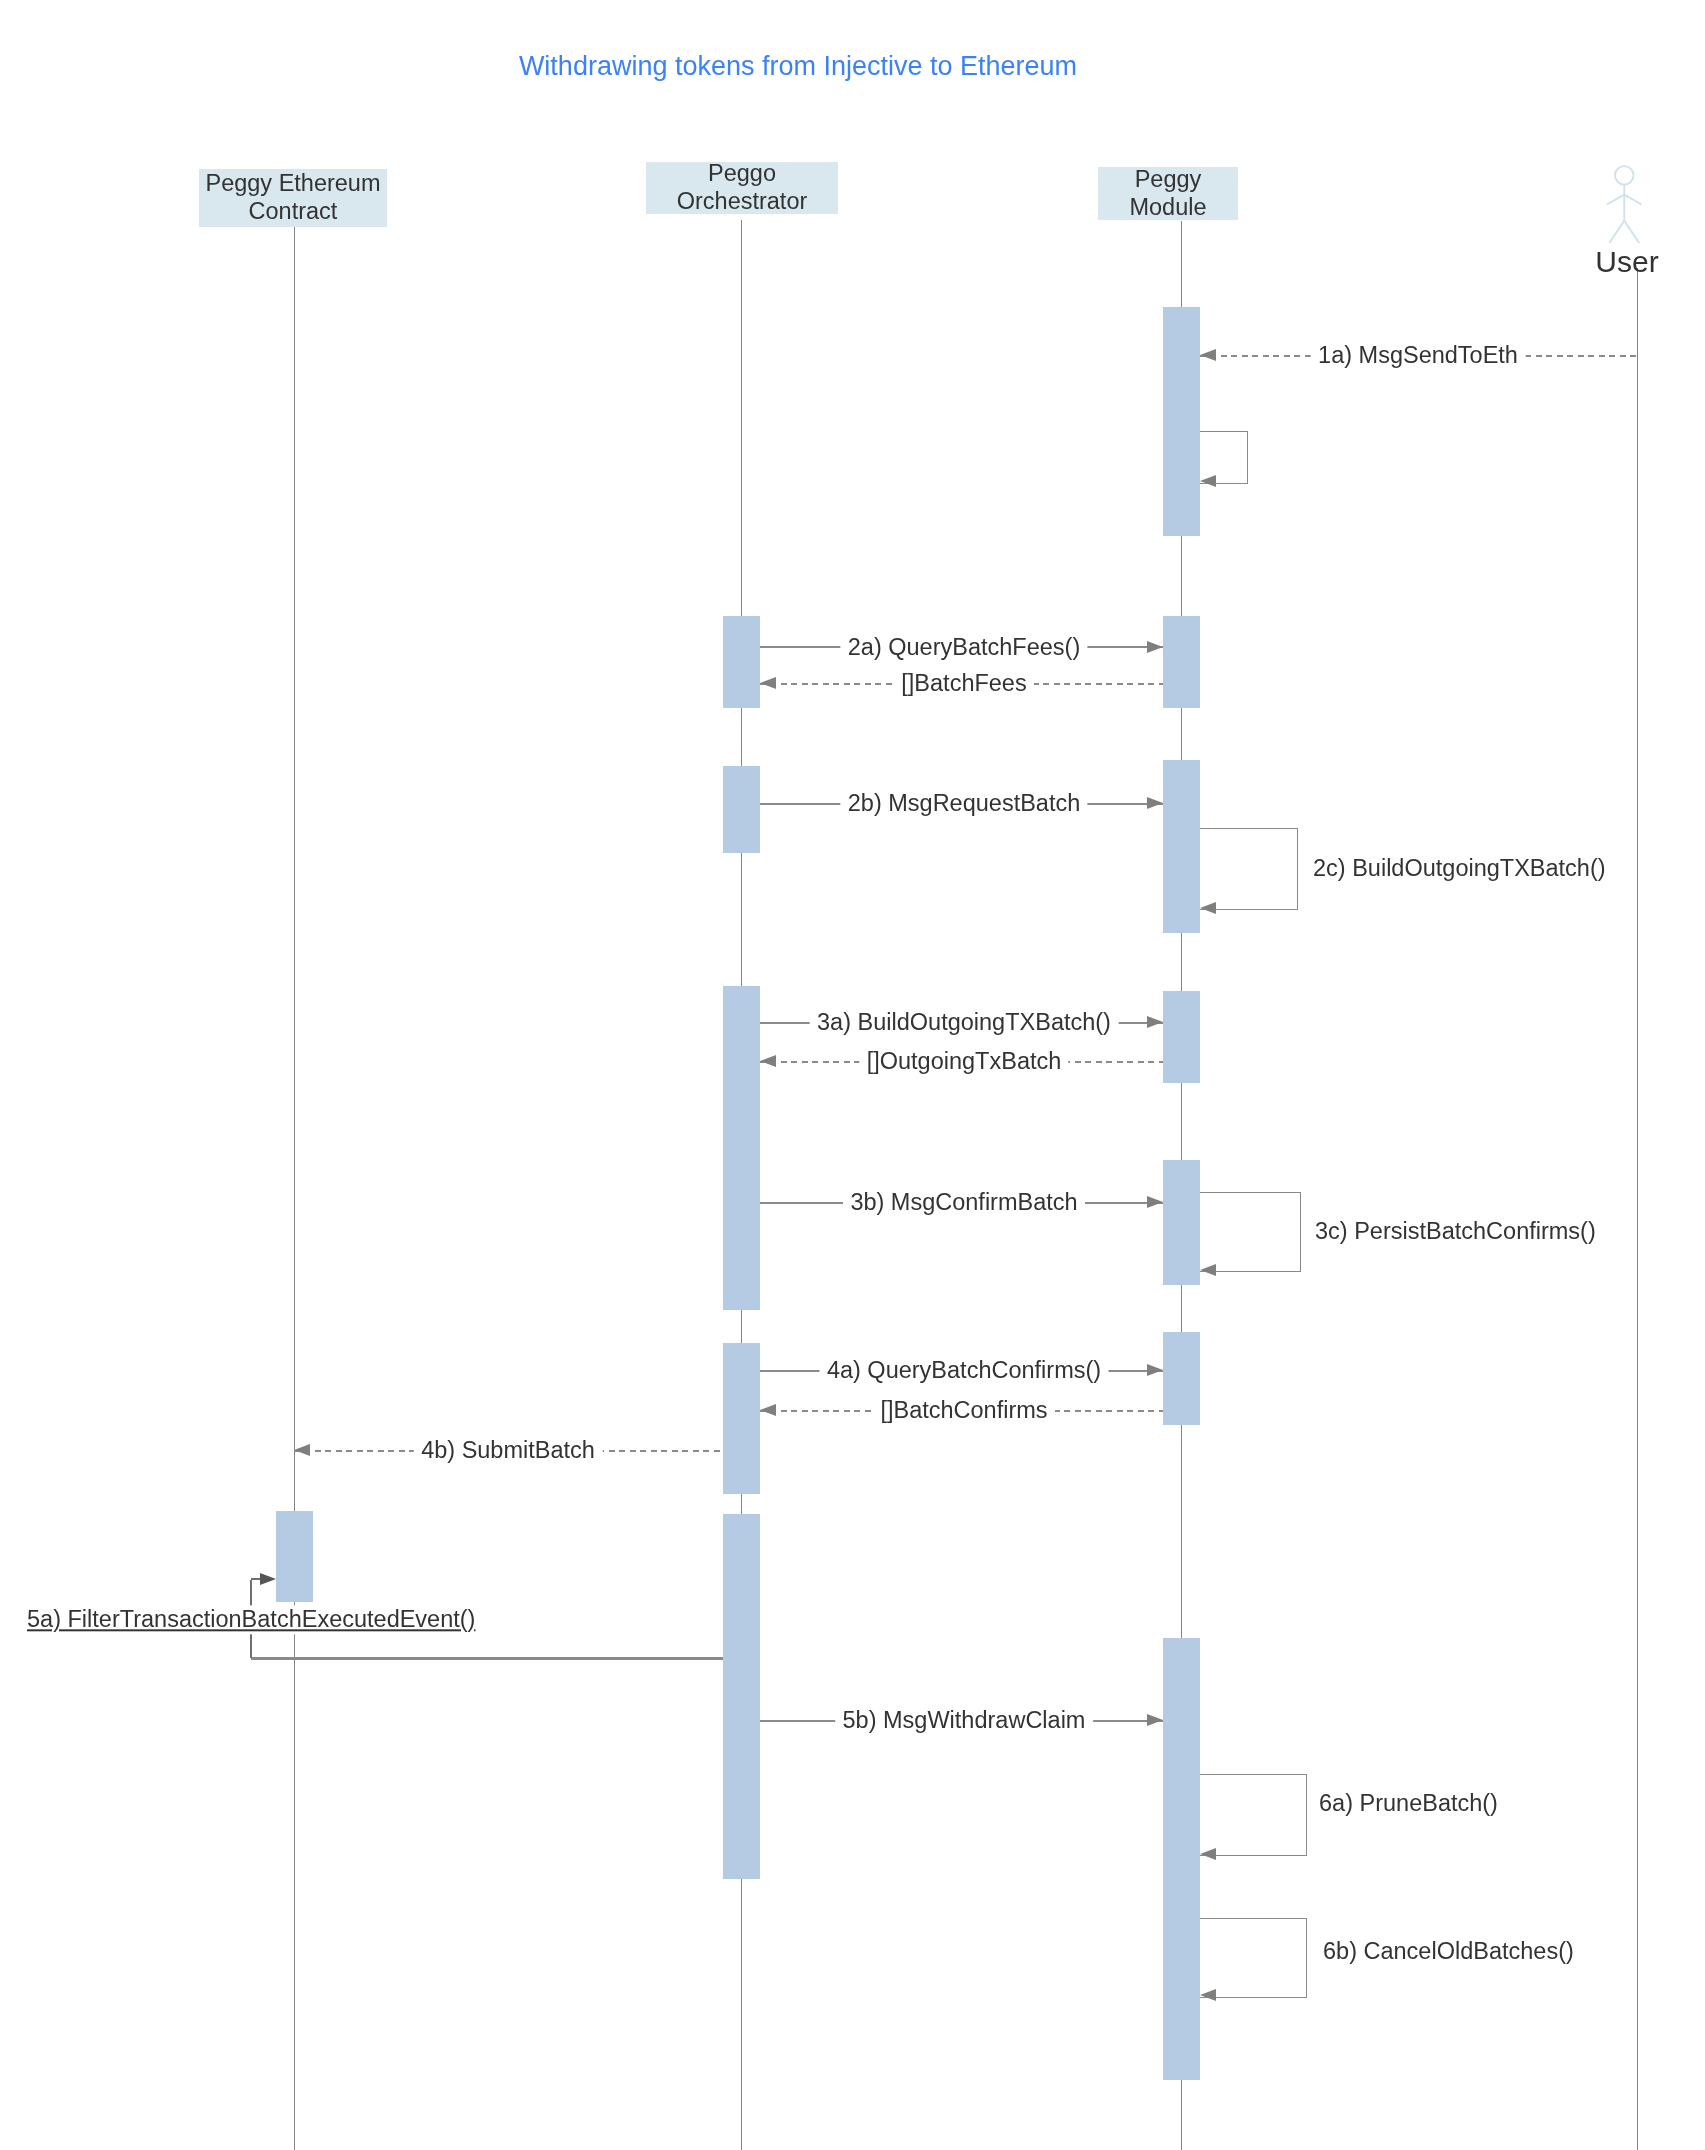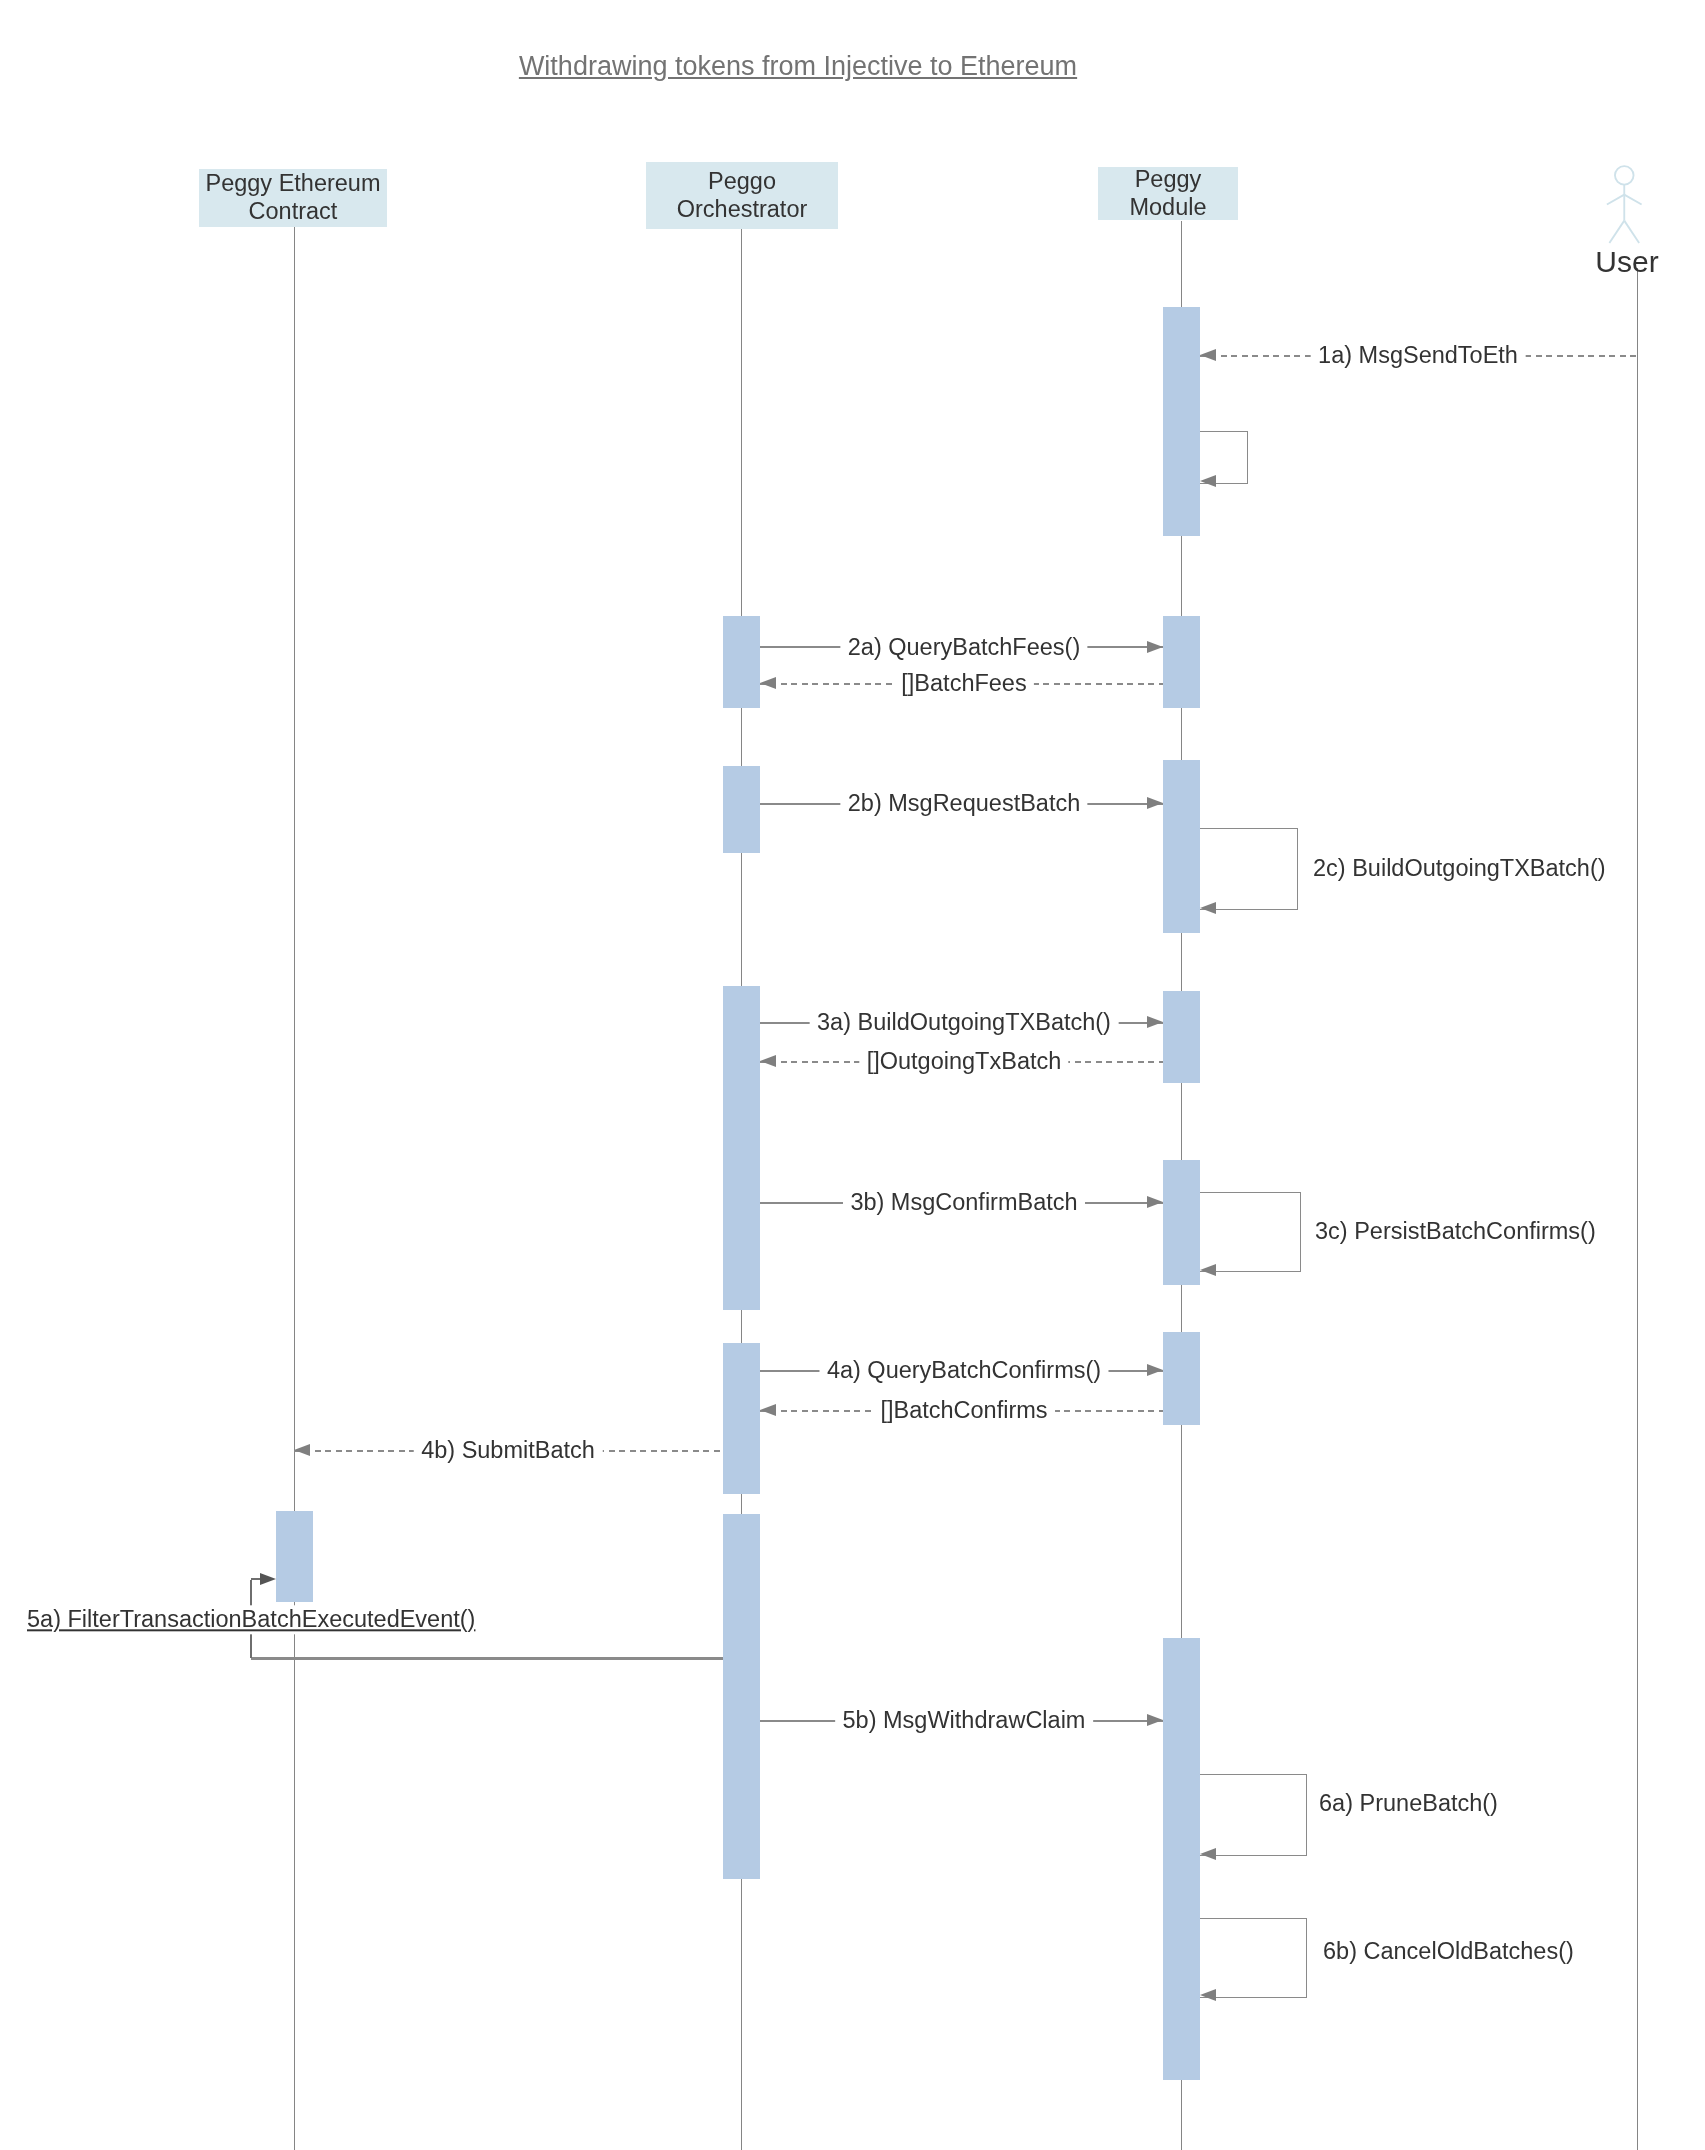--- a/index.html
+++ b/index.html
@@ -9,23 +9,22 @@
     height: 2151px;
     background: #ffffff;
     font-family: "Liberation Sans", "DejaVu Sans", sans-serif;
     color: #333333;
     overflow: hidden;
   }
   .title {
     position: absolute;
     transform: translateX(-50%);
     font-size: 27px;
-    text-decoration: underline;
-    white-space: nowrap;
-    color: #737373;
+    white-space: nowrap;
+    color: #3b82f6;
   }
   .participant {
     position: absolute;
     background: #d8e8ee;
     display: flex;
     align-items: center;
     justify-content: flex-start;
     text-align: center;
     font-size: 23.5px;
     line-height: 1.18;
@@ -130,21 +129,21 @@
   <div class="title" style="left:798px; top:51px;">Withdrawing tokens from Injective to Ethereum</div>
 
   <div class="lifeline" style="left:294px;  top:227px; height:1924px;"></div>
   <div class="lifeline" style="left:741px; top:220px; height:1931px;"></div>
   <div class="lifeline" style="left:1181px; top:221px; height:1930px;"></div>
   <div class="lifeline" style="left:1637px; top:268px; height:1882px;"></div>
 
   <div class="participant" style="left:199px; top:169px; width:188px; height:58px;">
     <span>Peggy Ethereum Contract</span>
   </div>
-  <div class="participant" style="left:646px; top:162px; width:192px; height:67px;">
+  <div class="participant" style="left:646px; top:162px; width:192px; height:52px;">
     <span>Peggo Orchestrator</span>
   </div>
   <div class="participant" style="left:1098px; top:167px; width:140px; height:53px;">
     <span>Peggy Module</span>
   </div>
 
   <svg class="actor-svg" style="left:1587px; top:158px;" width="77" height="93" viewBox="0 0 124 150">
     <circle cx="60" cy="28" r="15" fill="none" stroke="#cfe2ea" stroke-width="3"></circle>
     <line x1="60" y1="43" x2="60" y2="101" stroke="#cfe2ea" stroke-width="3"></line>
     <line x1="60" y1="59" x2="32" y2="75" stroke="#cfe2ea" stroke-width="3"></line>

